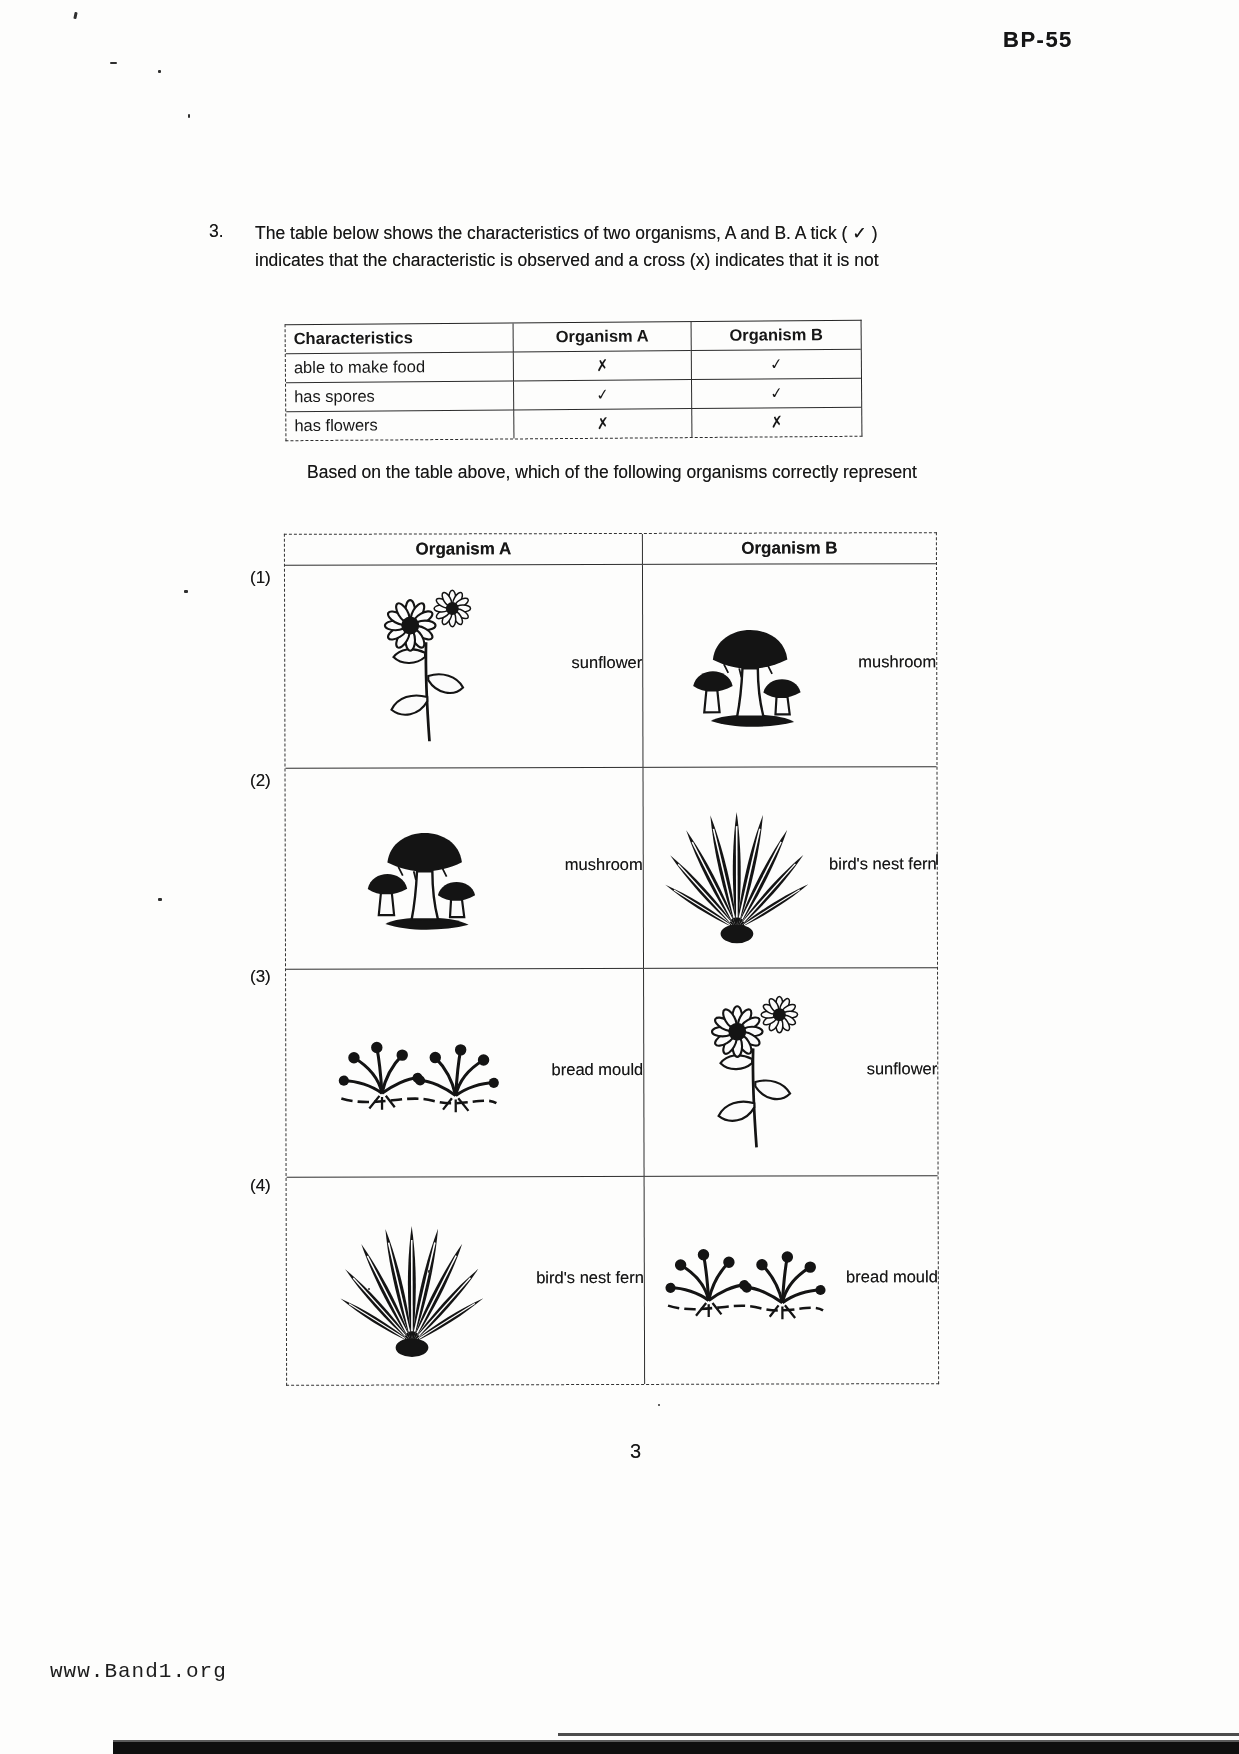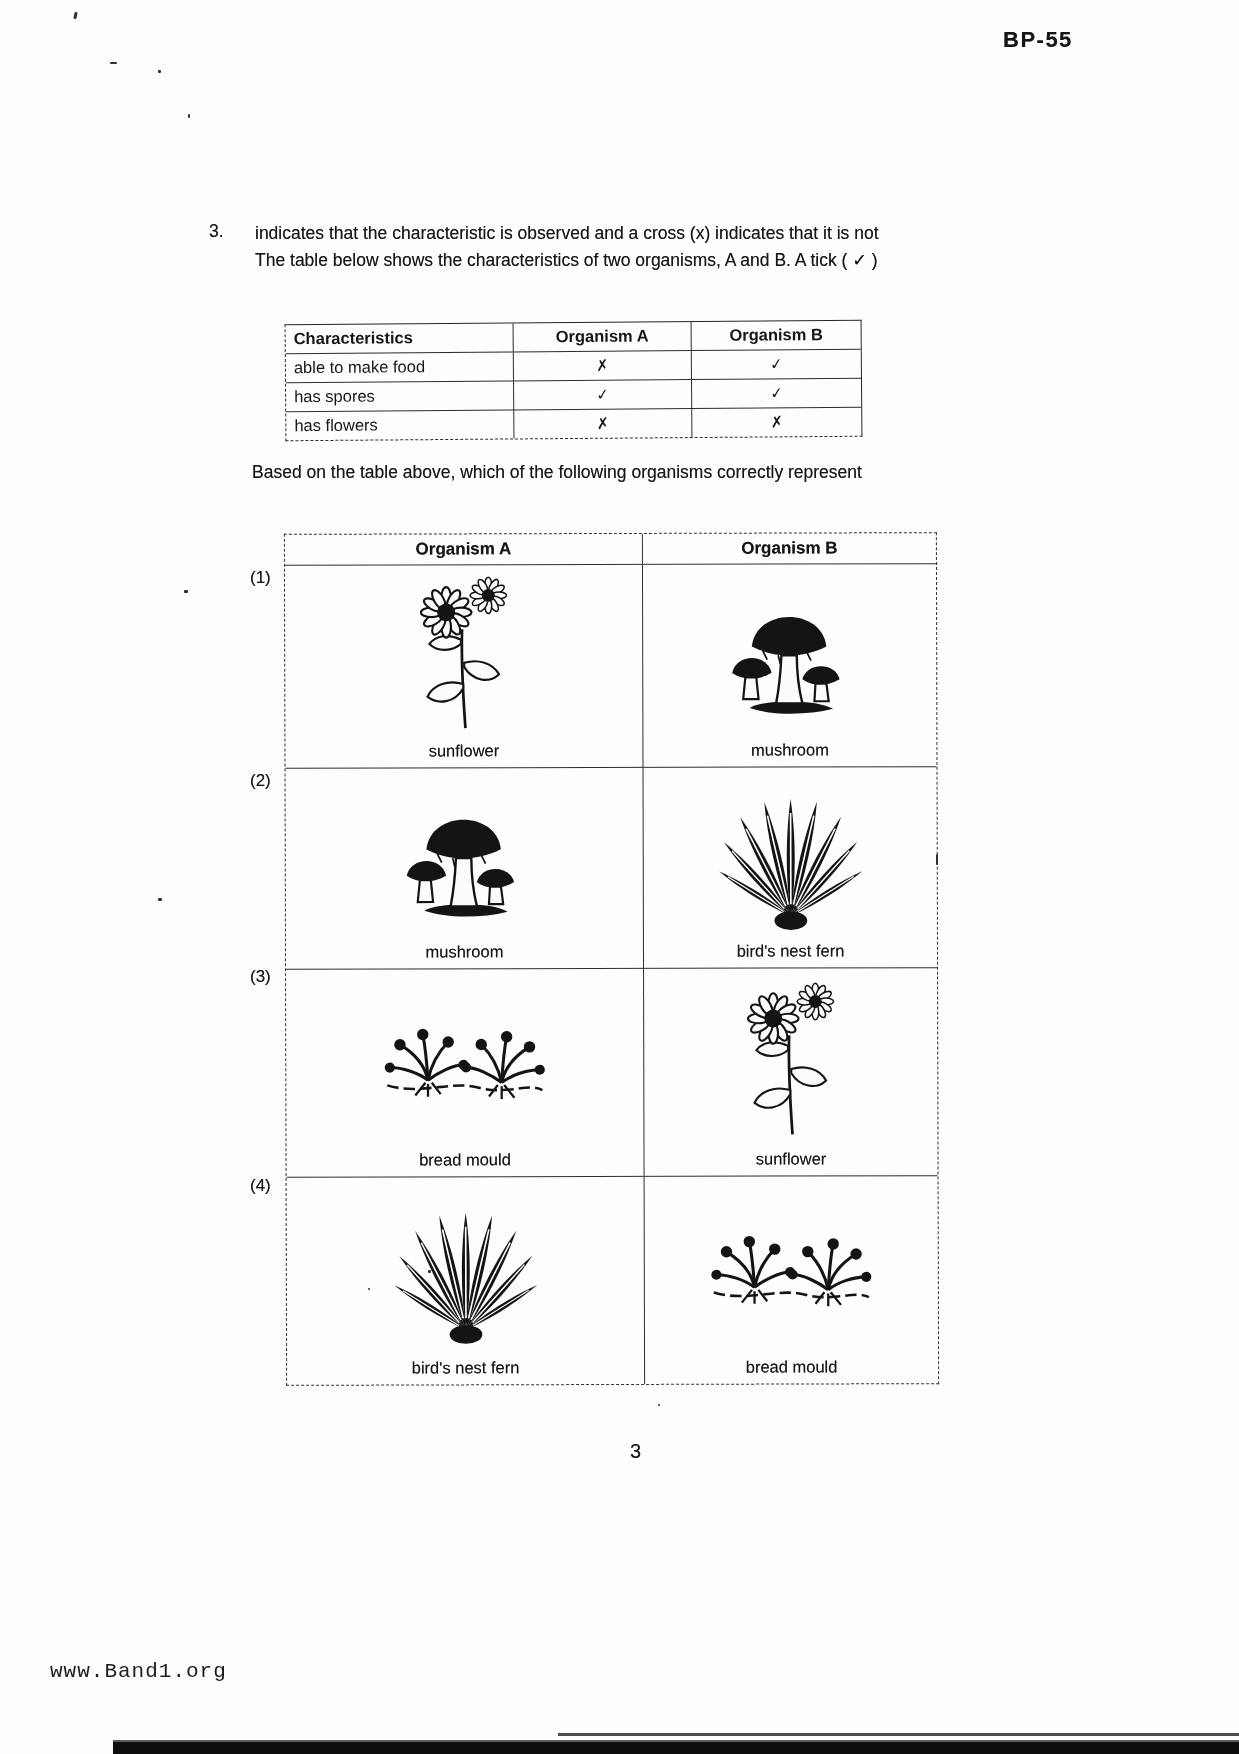--- a/index.html
+++ b/index.html
@@ -17,21 +17,21 @@
   .page-num{left:630px;top:1440px;font-size:20px;}
   .footer-url{left:50px;top:1660px;font-family:"Liberation Mono","DejaVu Sans Mono",monospace;font-size:21px;color:#1d1d1d;letter-spacing:1px;}
   .bottom-bar{left:113px;top:1740px;width:1126px;height:14px;background:#0e0e0e;border-top:2px solid #5a5a5a;}
   .bottom-bar-thin{left:558px;top:1733px;width:681px;height:3px;background:#4c4c4c;}
 
   
   .q-num{left:209px;top:221px;font-size:17.5px;}
   .q-text{left:255px;top:220px;width:720px;font-size:17.5px;line-height:27px;}
   .q-text div{white-space:nowrap;}
   .followup{left:252px;top:459px;width:720px;font-size:17.5px;line-height:26px;}
-  .followup div{white-space:nowrap;}
+  .followup div{white-space:nowrap;text-align:center;}
 
   
   .char-table{
     left:285px;top:322px;width:575px;
     display:grid;grid-template-columns:227px 178px 170px;
     border:1.6px solid #262626;border-left:1.7px dashed #2c2c2c;border-bottom:1.6px dashed #2c2c2c;
     transform:rotate(-0.45deg);
     font-size:16.5px;
   }
   .ct-cell{padding:4px 8px 3px 8px;border-bottom:1.4px solid #2c2c2c;min-height:21px;}
@@ -51,21 +51,21 @@
   .opt-header{height:30px;display:flex;border-bottom:1.6px solid #2e2e2e;}
   .opt-hcell{font-weight:bold;font-size:17px;display:flex;align-items:center;justify-content:center;}
   .opt-hcell.a{width:357px;border-right:1.5px solid #2e2e2e;}
   .opt-hcell.b{flex:1;}
   .opt-row{display:flex;border-bottom:1.6px solid #2e2e2e;}
   .opt-row:last-child{border-bottom:none;}
   .opt-row.r1{height:202px;}
   .opt-row.r2{height:200px;}
   .opt-row.r3{height:207px;}
   .opt-row.r4{flex:1;}
-  .opt-cell{display:flex;flex-direction:column;align-items:center;}
+  .opt-cell{display:flex;flex-direction:row;align-items:center;}
   .opt-cell.a{width:357px;border-right:1.5px solid #2e2e2e;}
   .opt-cell.b{flex:1;}
   .illus-box{flex:1;width:100%;display:flex;align-items:center;justify-content:center;overflow:hidden;}
   .caption{padding-bottom:7px;font-size:16.5px;}
   .opt-label{left:250px;font-size:17px;}
   .opt-label.l1{top:568px;}
   .opt-label.l2{top:771px;}
   .opt-label.l3{top:967px;}
   .opt-label.l4{top:1176px;}
 
@@ -163,22 +163,22 @@
       <use href="#mould-cluster" transform="translate(36,58)"></use>
       <use href="#mould-cluster" transform="translate(94,60) scale(-1,1)"></use>
     </symbol>
   </defs>
 </svg>
 
 <div class="abs doc-code scanink">BP-55</div>
 
 <div class="abs q-num scanink">3.</div>
 <div class="abs q-text scanink">
+  <div>The table below shows the characteristics of two organisms, A and B. A tick ( ✓ )</div>
   <div>indicates that the characteristic is observed and a cross (x) indicates that it is not</div>
-  <div>The table below shows the characteristics of two organisms, A and B. A tick ( ✓ )</div>
 </div>
 
 <div class="abs char-table">
   <div class="ct-cell head">Characteristics</div>
   <div class="ct-cell head vline">Organism A</div>
   <div class="ct-cell head vline">Organism B</div>
 
   <div class="ct-cell">able to make food</div>
   <div class="ct-cell vline"><span class="mark">✗</span></div>
   <div class="ct-cell vline"><span class="mark">✓</span></div>

